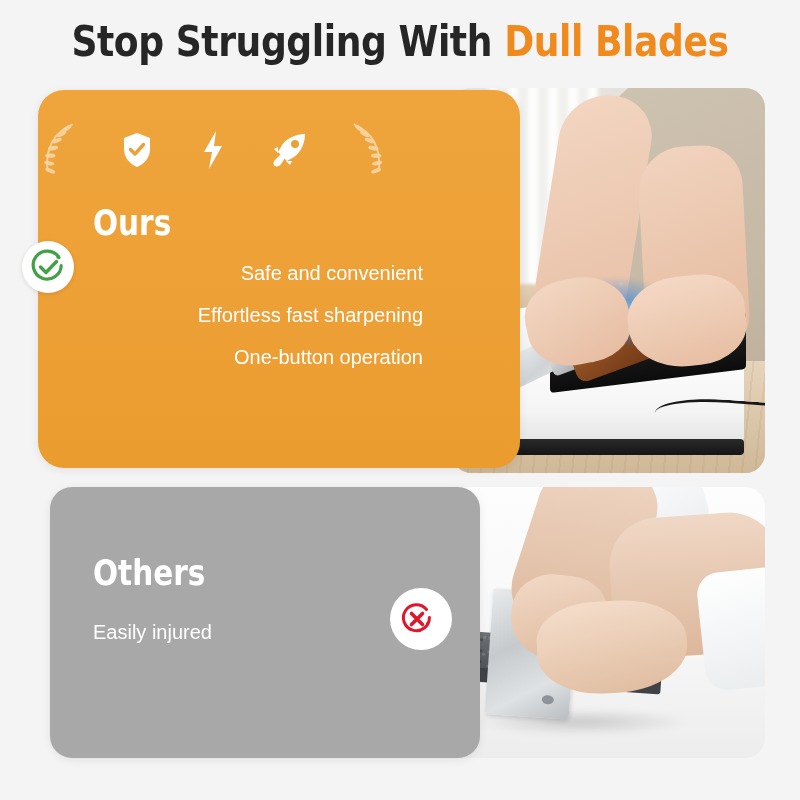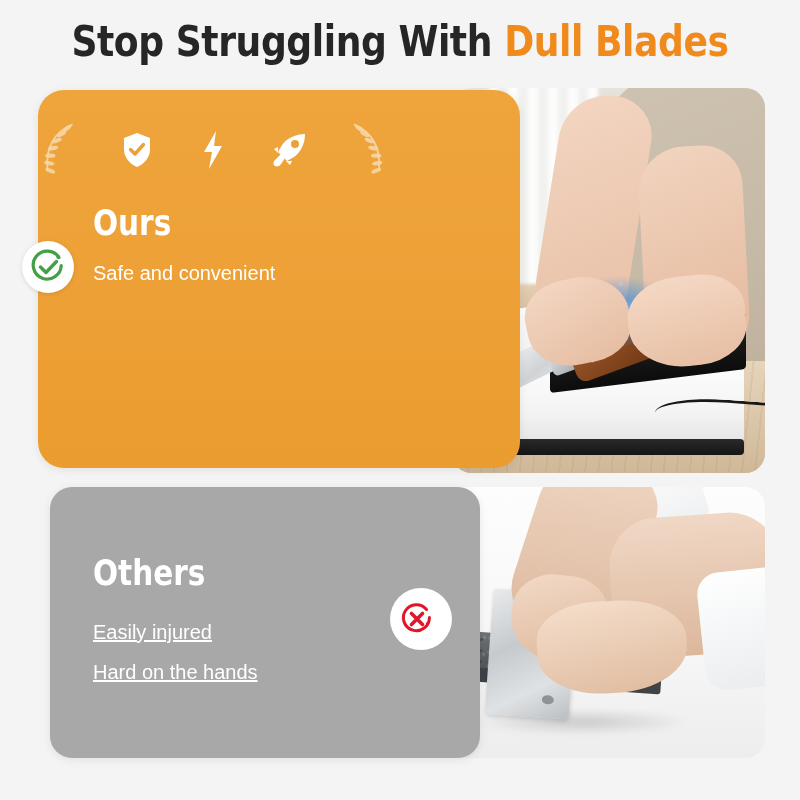--- a/index.html
+++ b/index.html
@@ -294,21 +294,21 @@
     color:#ffffff;
     transform:scaleX(0.82); transform-origin:left top;
     white-space:nowrap;
   }
   .bullets-ours {
     position:absolute; left:93px; top:252px; width:330px;
     color:#ffffff; font-size:20px; line-height:42px; white-space:nowrap;
   }
   .bullets-others {
     position:absolute; left:93px; top:612px; width:330px;
-    color:#ffffff; font-size:20px; line-height:40px; white-space:nowrap;text-decoration:underline;
+    color:#ffffff; font-size:20px; line-height:40px; white-space:nowrap;
   }
 
   
   .badge-check {
     position:absolute; left:22px; top:241px; width:52px; height:52px;
     background:#ffffff; border-radius:50%;
     box-shadow:0 1px 4px rgba(0,0,0,.12);
     z-index:4;
     display:flex; align-items:center; justify-content:center;
   }
@@ -484,39 +484,40 @@
         <ellipse cx="28" cy="29" rx="5.5" ry="2.2" transform="rotate(10 28 29)"></ellipse>
         <ellipse cx="31" cy="37" rx="5.5" ry="2.2" transform="rotate(0 31 37)"></ellipse>
         <ellipse cx="32" cy="45" rx="5.5" ry="2.2" transform="rotate(-10 32 45)"></ellipse>
         <ellipse cx="31" cy="53" rx="5.5" ry="2.2" transform="rotate(-22 31 53)"></ellipse>
       </g>
     </svg>
   </div>
 
   <div class="h-ours" style="z-index:3;">Ours</div>
 
-  <div class="bullets-ours" style="z-index:3;">
+  <div class="bullets-ours" style="z-index:3;text-align:right;">
     <div>Safe and convenient</div>
+    <div>Effortless fast sharpening</div>
+    <div>One-button operation</div>
   </div>
 
   <div class="badge-check">
     <svg width="40" height="40" viewBox="0 0 40 40">
       <path d="M31 10.5 A14 14 0 1 0 33.2 18.5" fill="none" stroke="#43a047" stroke-width="3.2" stroke-linecap="round"></path>
       <circle cx="30.2" cy="10.0" r="1.9" fill="#43a047"></circle>
       <path d="M12.5 20 L18 25.5 L28.5 14.5" fill="none" stroke="#43a047" stroke-width="3.4" stroke-linecap="round" stroke-linejoin="round"></path>
     </svg>
   </div>
 
   <div class="panel-others"></div>
 
   <div class="h-others" style="z-index:3;">Others</div>
 
   <div class="bullets-others" style="z-index:3;">
     <div>Easily injured</div>
-    <div>Hard on the hands</div>
   </div>
 
   <div class="badge-x-bump"></div>
   <div class="badge-x">
     <svg width="38" height="38" viewBox="0 0 38 38">
       <path d="M28.5 9.5 A13 13 0 1 0 31.4 17.5" fill="none" stroke="#e0162b" stroke-width="3" stroke-linecap="round"></path>
       <circle cx="29.6" cy="23.8" r="1.7" fill="#e0162b"></circle>
       <path d="M13.5 13.5 L24.5 24.5 M24.5 13.5 L13.5 24.5" fill="none" stroke="#e0162b" stroke-width="3.6" stroke-linecap="round"></path>
     </svg>
   </div>

